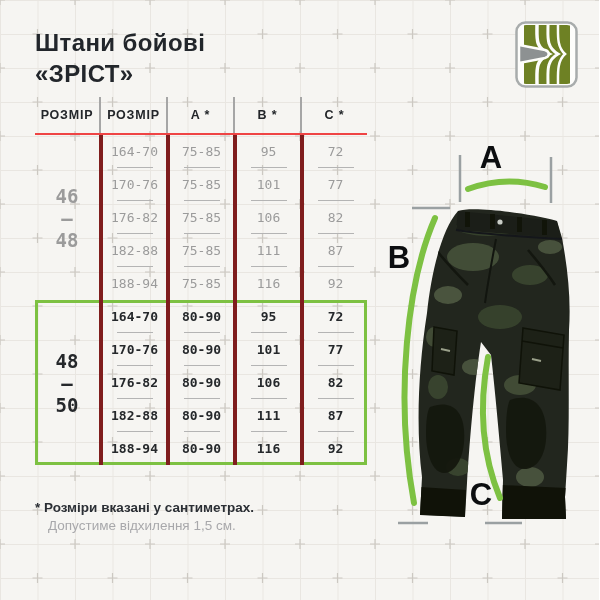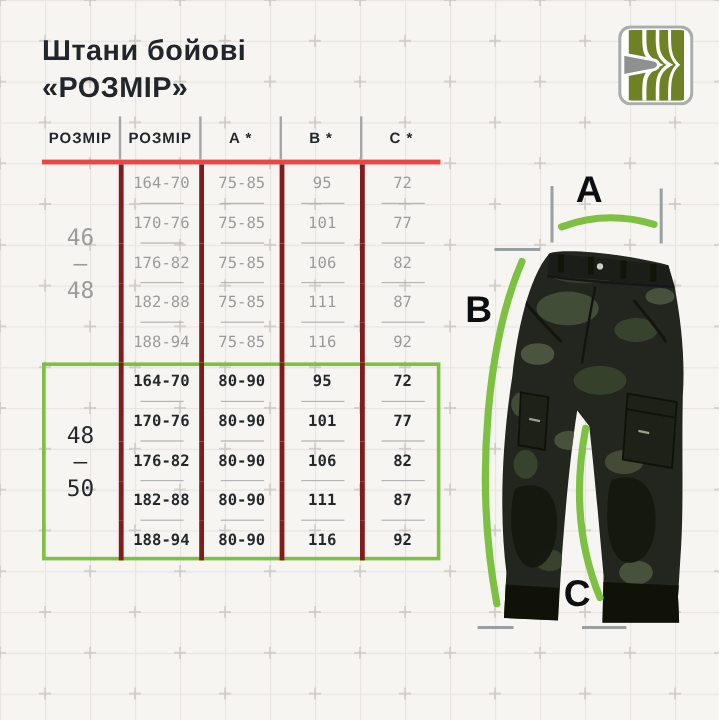--- a/index.html
+++ b/index.html
@@ -8,28 +8,28 @@
   .grid-overlay{position:absolute;inset:0;pointer-events:none}
 
   
   .title{position:absolute;left:35px;top:27px;font-size:24px;font-weight:600;
     letter-spacing:.4px;color:#22262b;line-height:31px}
   .logo{position:absolute;left:515px;top:21px;width:63px;height:67px}
 
   
   .size-table{position:absolute;left:35px;top:97px;width:332px}
   .thead,.tgroup{display:grid;grid-template-columns:64px 67px 67px 67px 67px}
-  .thead{height:36px;border-bottom:4px solid #ef4444}
+  .thead{height:36px;border-bottom:2px solid #ef4444}
   .th{display:flex;align-items:center;justify-content:center;font-size:12.5px;
     font-weight:700;letter-spacing:.8px;color:#23262a}
   .th:not(:first-child){border-left:2px solid #a6a6a6}
   .tgroup{position:relative;grid-auto-rows:33px;grid-auto-flow:row}
   .size-cell{grid-column:1;grid-row:1/6;display:flex;align-items:center;justify-content:center;
     white-space:pre-line;text-align:center;font-family:"DejaVu Sans Mono",monospace;
-    font-size:19px;font-weight:400;line-height:22px}
+    font-size:19px;font-weight:700;line-height:22px}
   .td{display:flex;align-items:center;justify-content:center;position:relative;
     font-family:"DejaVu Sans Mono",monospace;font-size:13px;border-left:4px solid #7f1d1d}
   .g1 .size-cell,.g1 .td{color:#9b9b9b}
   .g2 .size-cell,.g2 .td{color:#25282b}
   .g2 .td{font-weight:700}
   .tgroup .td:not(:nth-last-child(-n+4))::after{content:"";position:absolute;bottom:0;
     left:50%;transform:translateX(-50%);width:36px;height:1px;background:#b4b4b4}
   .g2::before{content:"";position:absolute;inset:0;
     border:3px solid var(--accent-green,#7dc142);pointer-events:none}
 
@@ -57,21 +57,21 @@
       <pattern id="gridPlus" width="75" height="68" patternUnits="userSpaceOnUse">
         <path d="M37.5 29 V39 M32.5 34 H42.5 M0 -5 V5 M-5 0 H5 M75 -5 V5 M70 0 H80 M0 63 V73 M-5 68 H5 M75 63 V73 M70 68 H80" stroke="#ccc8c2" stroke-width="1.2" fill="none"></path>
       </pattern>
     </defs>
     <rect width="600" height="600" fill="url(#gridSmall)"></rect>
     <rect width="600" height="600" fill="url(#gridPlus)"></rect>
   </svg>
 
   <div class="title">
     <div>Штани бойові</div>
-    <div>«РОЗМІР»</div>
+    <div>«ЗРІСТ»</div>
   </div>
 
   <svg class="logo" viewBox="0 0 63 67" aria-hidden="true">
     <defs>
       <clipPath id="logoClip">
           <rect x="4" y="4" width="55" height="59" rx="7"></rect>
         </clipPath>
     </defs>
     <rect x="1.5" y="1.5" width="60" height="64" rx="9" fill="#fdfdfb" stroke="#a8acac" stroke-width="2.5"></rect>
     <g clip-path="url(#logoClip)">
@@ -208,14 +208,18 @@
 
     <path class="arc" d="M90 54 Q128 40 167 52"></path>
     <path class="arc" d="M57 83 C30 145 16 260 36 368"></path>
     <path class="arc" d="M110 222 C102 265 102 315 122 363"></path>
 
     <text class="dim-label" x="113" y="33" text-anchor="middle">A</text>
     <text class="dim-label" x="21" y="133" text-anchor="middle">B</text>
     <text class="dim-label" x="103" y="370" text-anchor="middle">C</text>
   </svg>
 
+  <div class="notes">
+    <div class="note-1">* Розміри вказані у сантиметрах.</div>
+    <div class="note-2">Допустиме відхилення 1,5 см.</div>
+  </div>
 
 </div>
 
 </body></html>

